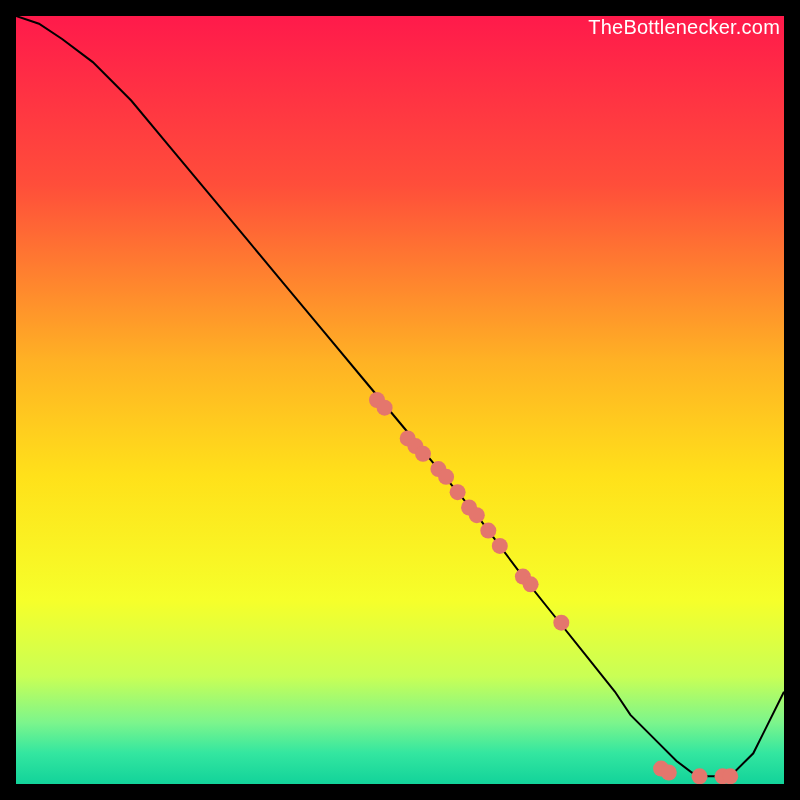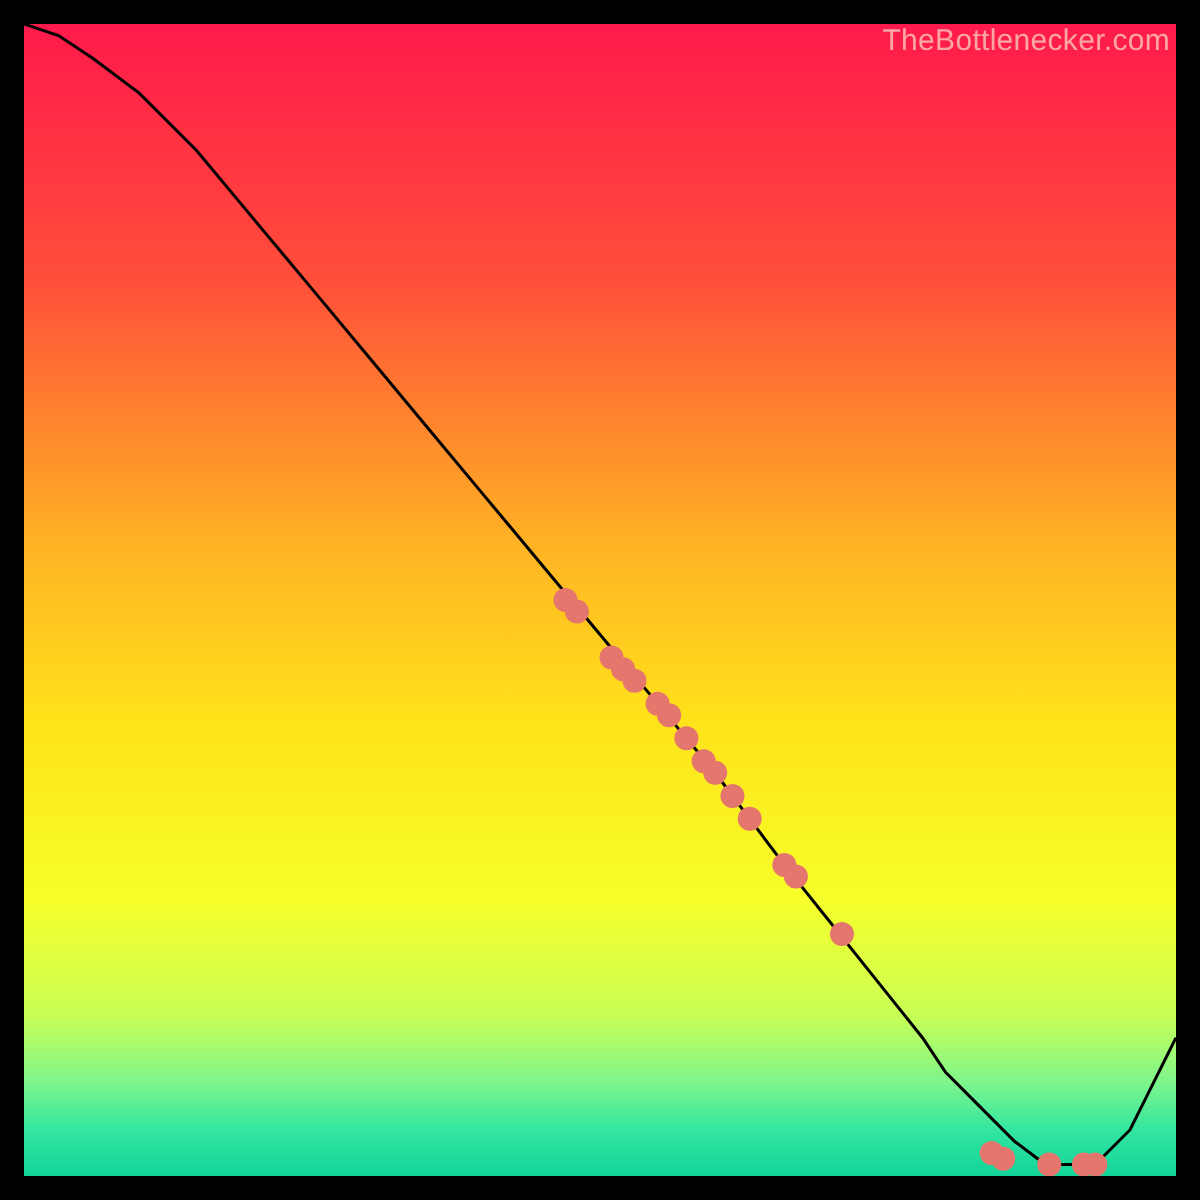--- a/index.html
+++ b/index.html
@@ -23,21 +23,21 @@
     position: absolute;
     left: 0;
     top: 0;
     width: 768px;
     height: 768px;
   }
   .watermark {
     position: absolute;
     top: 0;
     right: 4px;
-    color: #fca5a5;
+    color: #ffffff;
     font-size: 20px;
     font-weight: 500;
     letter-spacing: 0.2px;
     user-select: none;
   }
 </style>
 </head>
 <body>
 
 <div class="frame">

